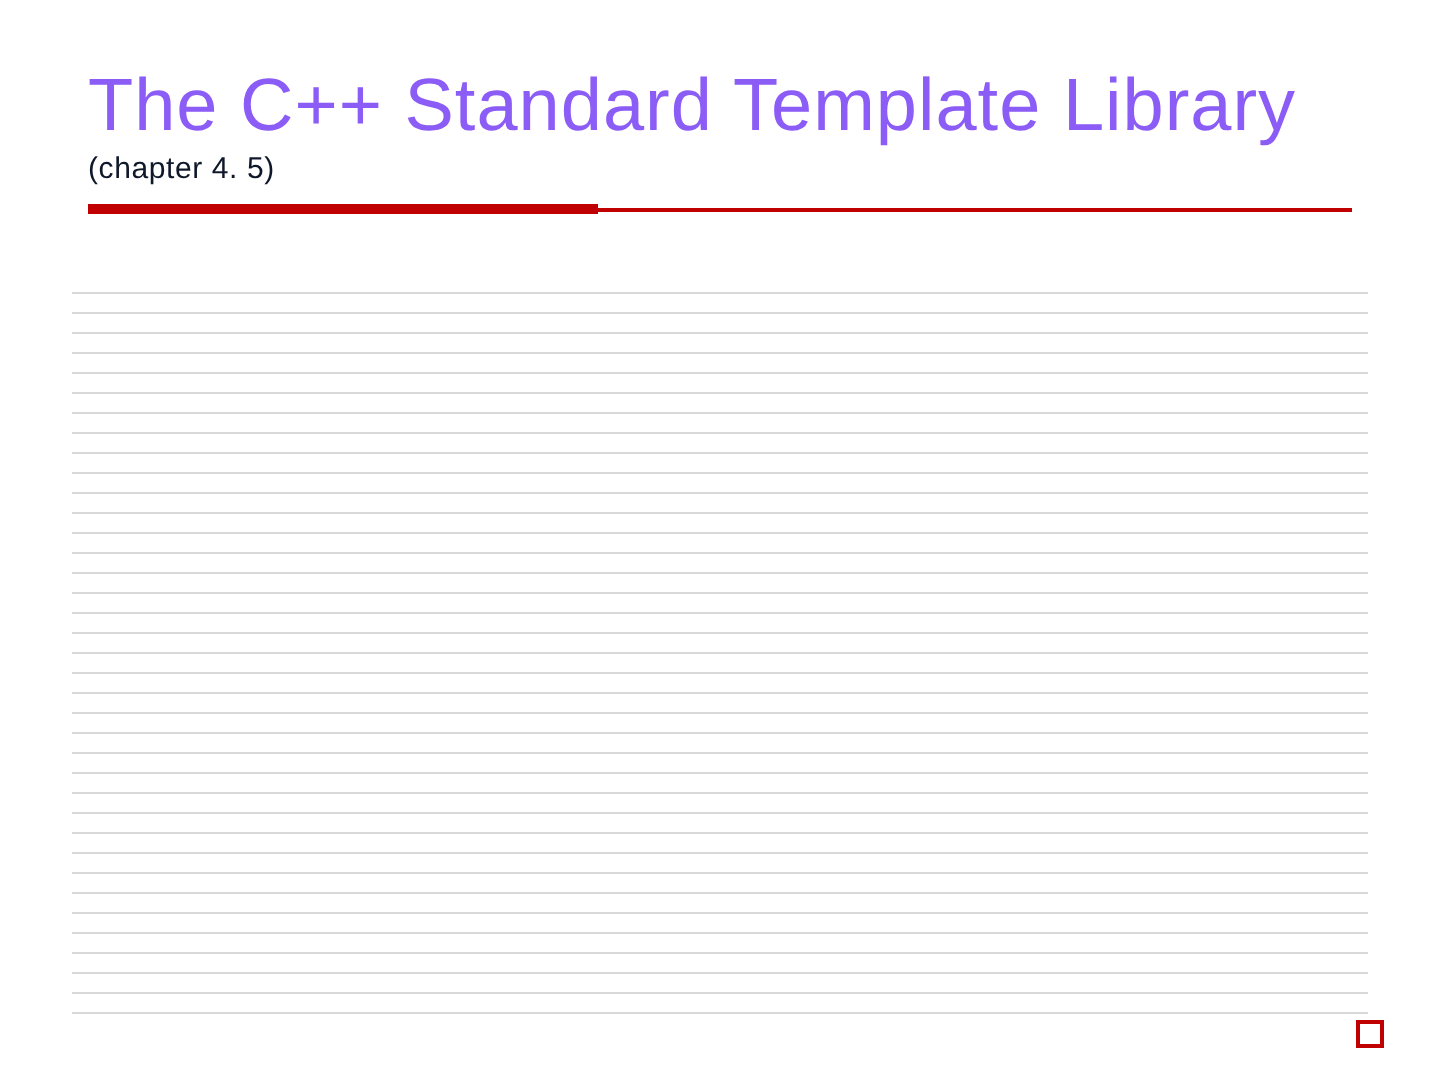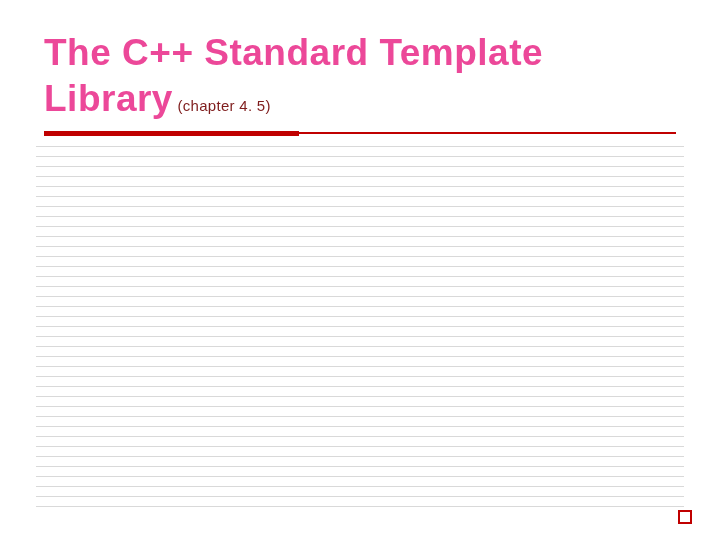--- a/index.html
+++ b/index.html
@@ -16,29 +16,29 @@
     background: #ffffff;
   }
   .title-block {
     position: absolute;
     top: 30px;
     left: 44px;
     right: 44px;
   }
   .title-main {
     font-size: 37px;
-    font-weight: 700;
-    color: #ec4899;
+    font-weight: 400;
+    color: #8b5cf6;
     letter-spacing: 0.5px;
     line-height: 1.25;
   }
   .title-sub {
     font-size: 15px;
     font-weight: 400;
-    color: #7f1d1d;
+    color: #0f172a;
     letter-spacing: 0.3px;
     vertical-align: baseline;
   }
   .red-rule {
     display: flex;
     margin-top: 8px;
     height: 5px;
     width: 100%;
     align-items: center;
   }

